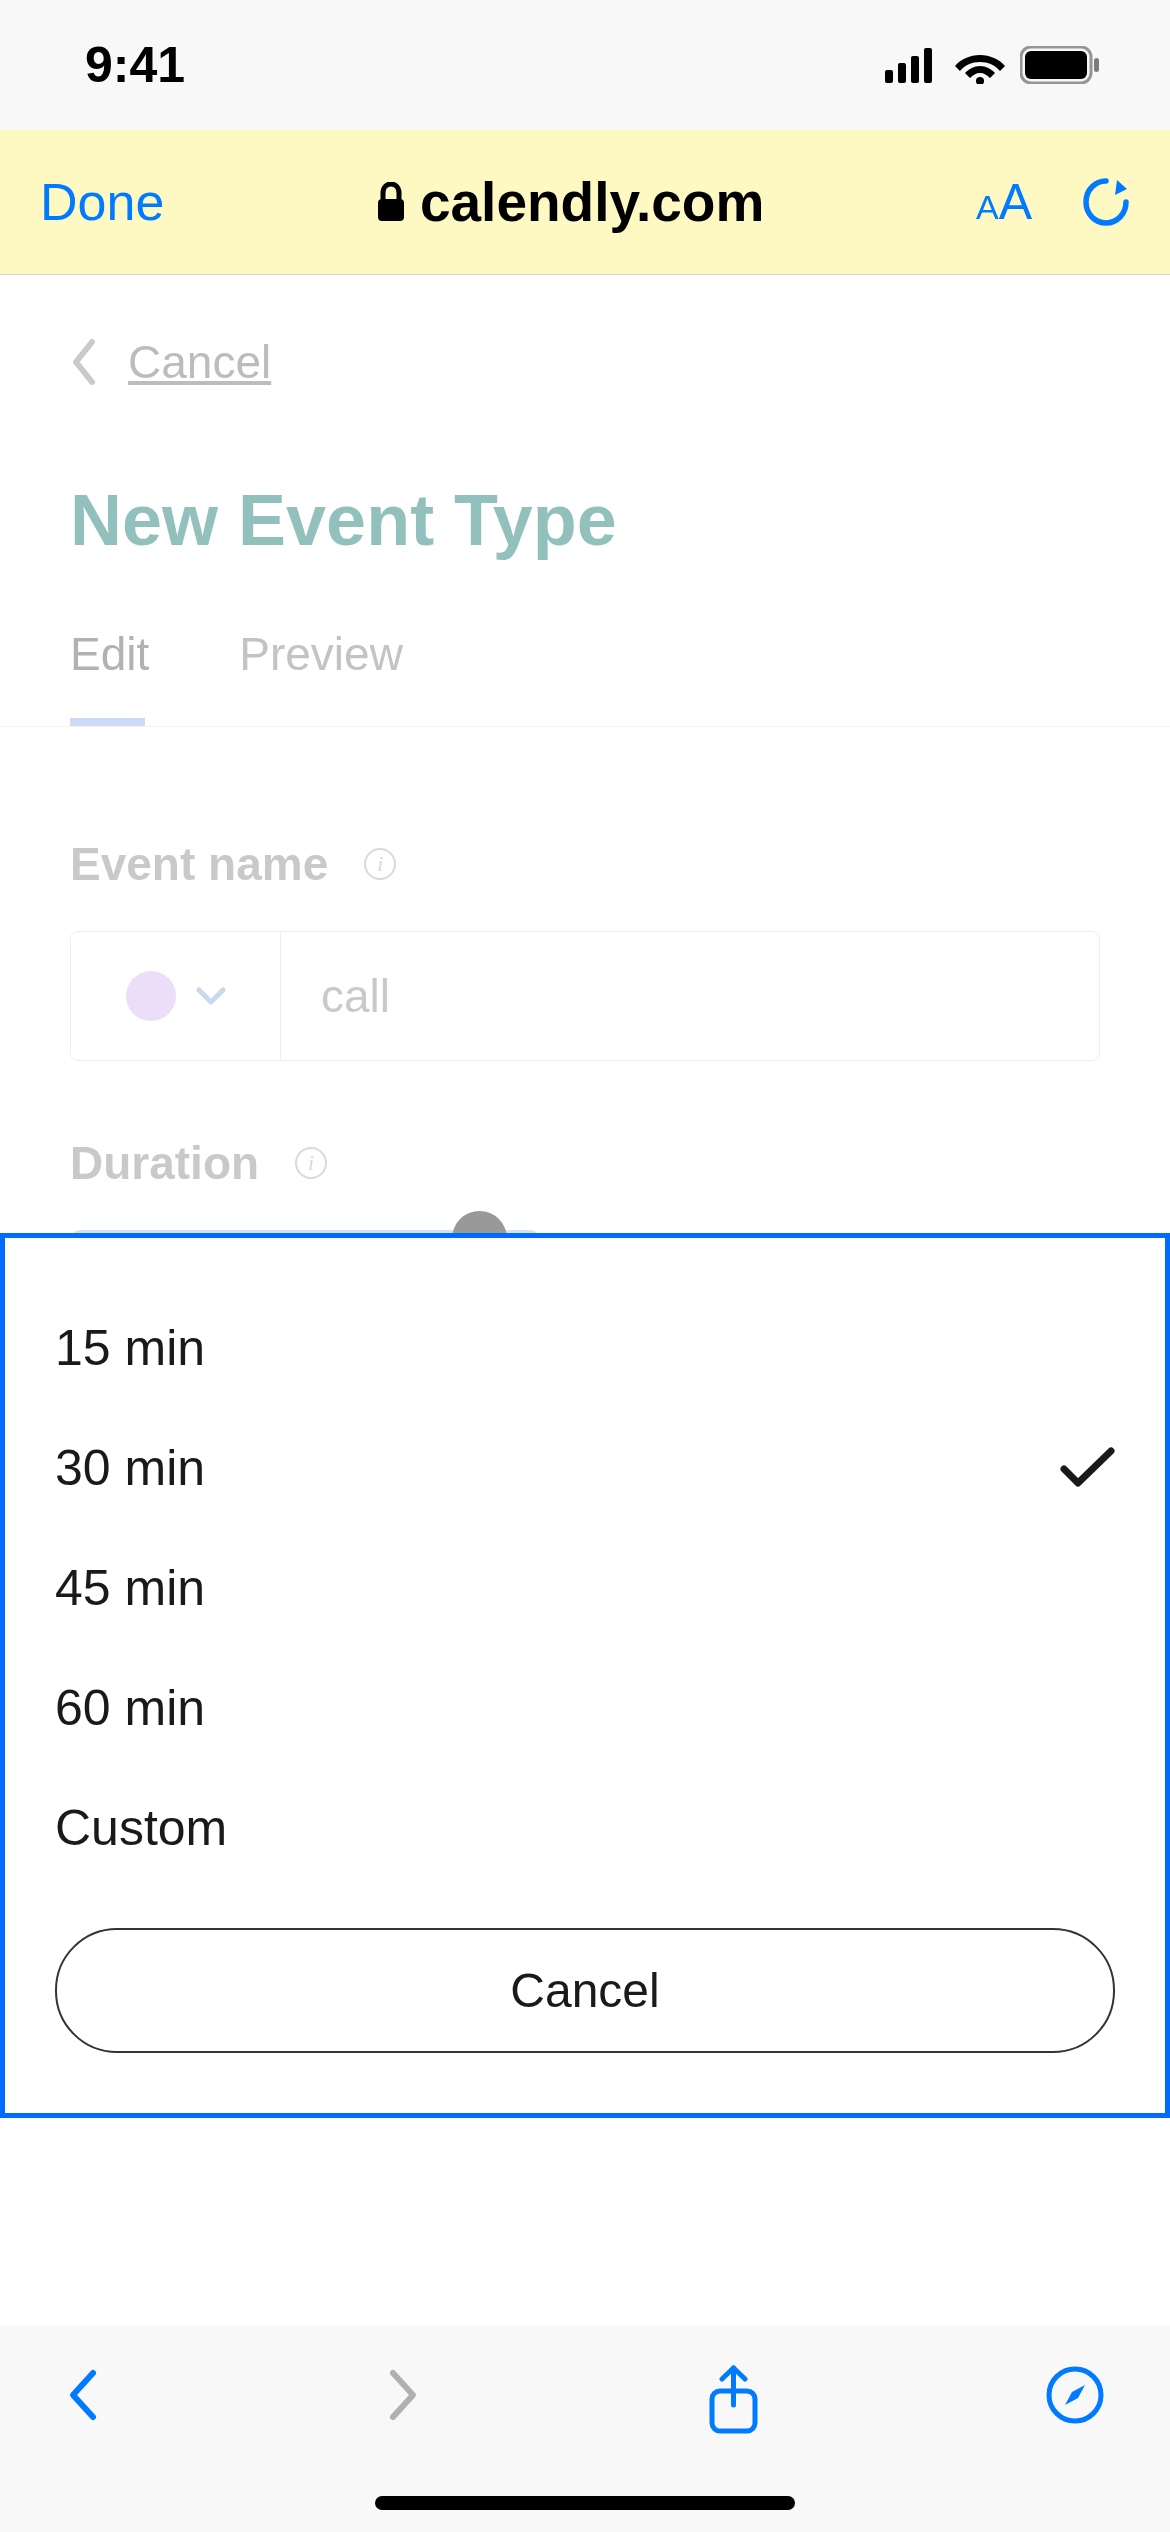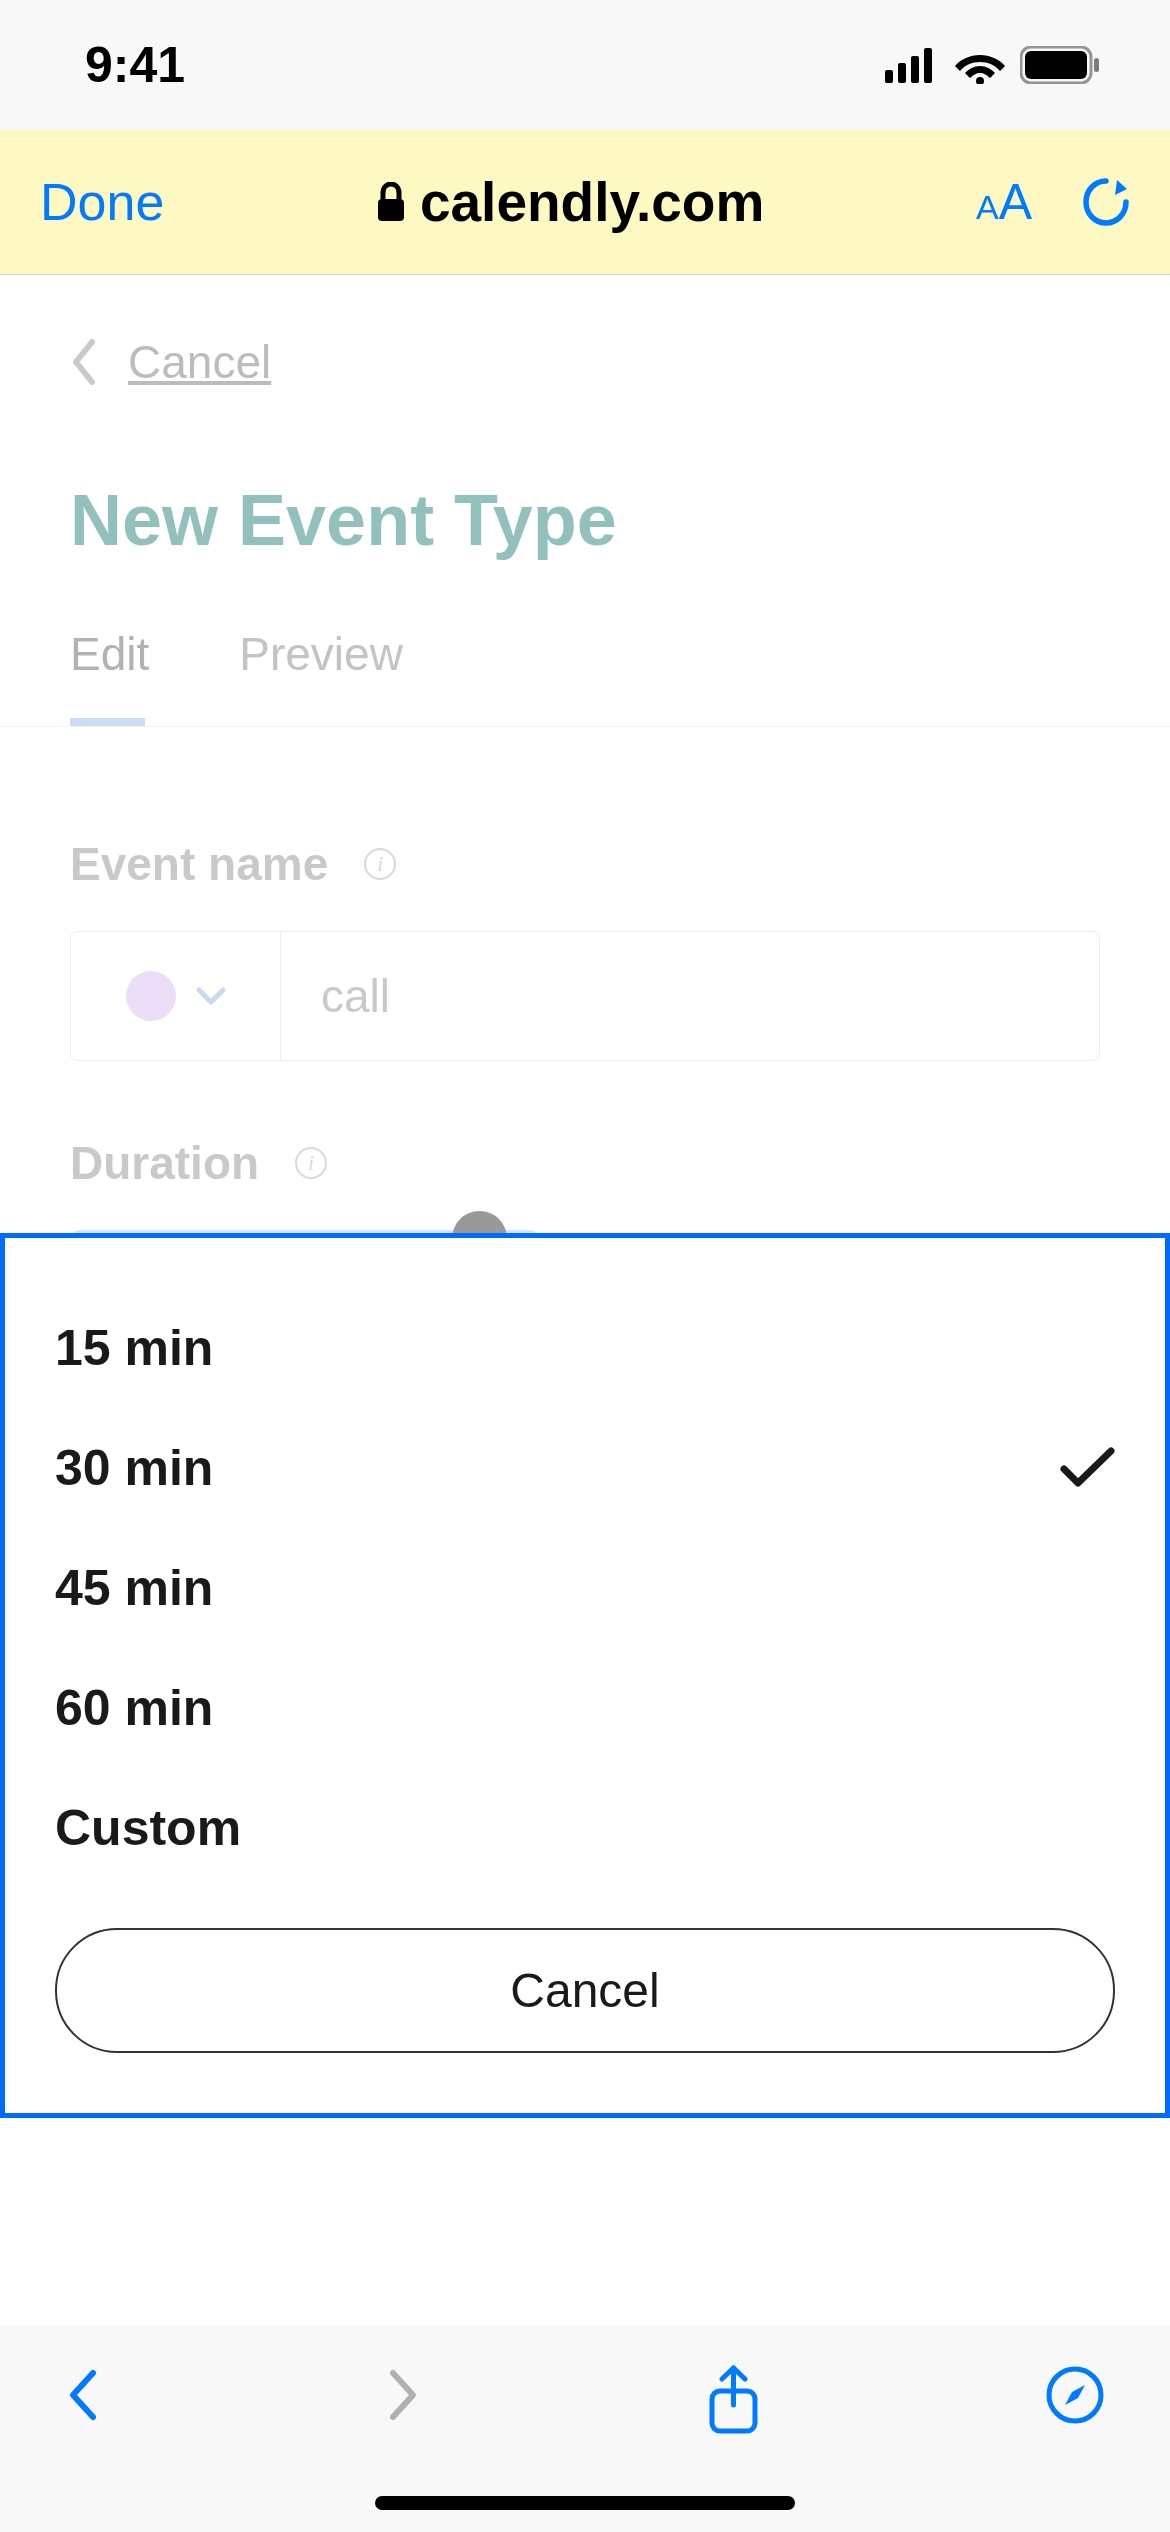--- a/index.html
+++ b/index.html
@@ -232,21 +232,21 @@
       z-index: 5;
       padding: 50px 50px 60px 50px;
     }
     .picker-option {
       display: flex;
       align-items: center;
       justify-content: space-between;
       height: 120px;
       font-size: 50px;
       color: #1a1a1a;
-      font-weight: 700;
+      font-weight: 400;
     }
     .close-btn {
       margin-top: 40px;
       height: 125px;
       border: 2px solid #333;
       border-radius: 62px;
       display: flex;
       align-items: center;
       justify-content: center;
       font-size: 48px;

